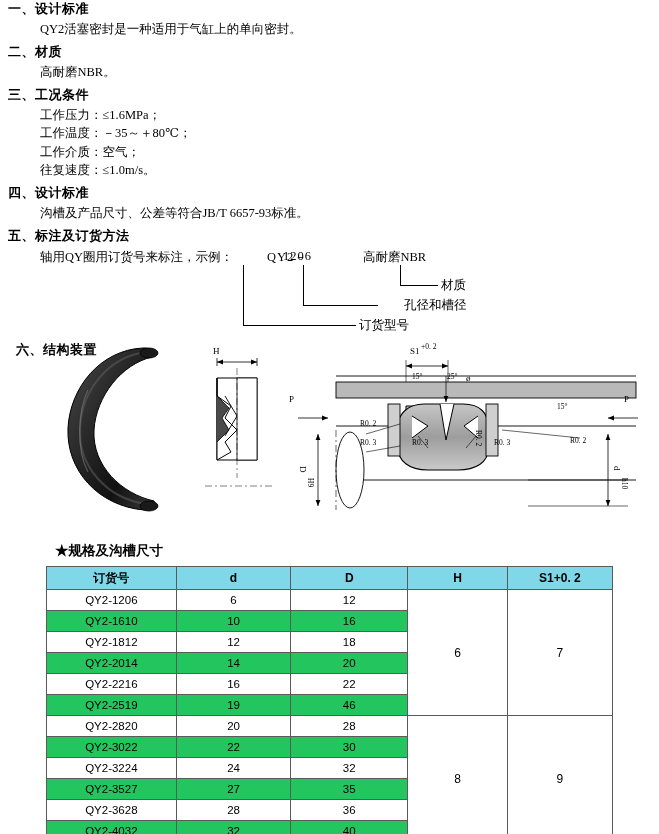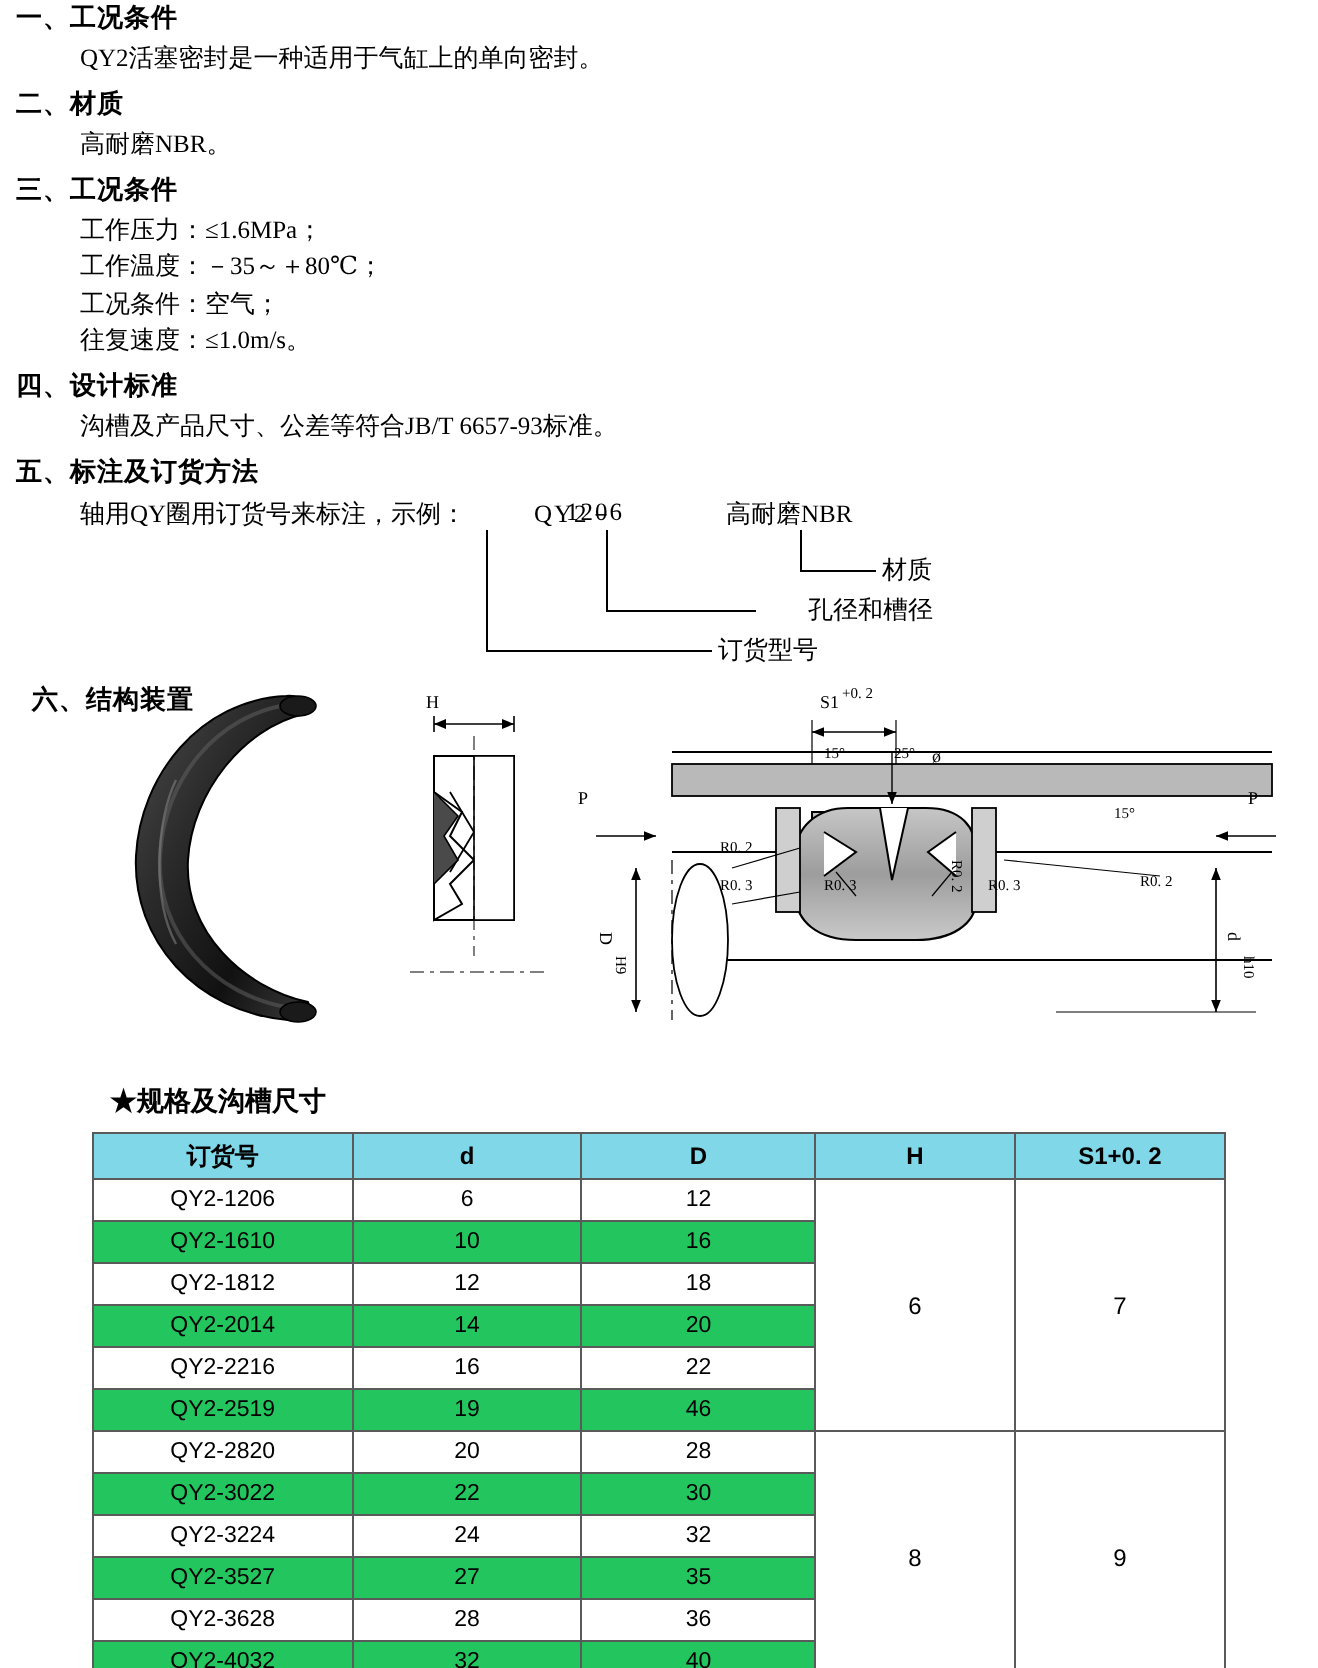--- a/index.html
+++ b/index.html
@@ -118,35 +118,35 @@
   tr.plain td { background: #ffffff; }
   td.span-cell { background: #ffffff; font-size: 12px; }
 </style>
 </head>
 <body>
 
 <div class="page">
 
   <div class="spec">
 
-    <div class="sec-head">一、工况条件</div>
+    <div class="sec-head">一、设计标准</div>
     <div class="sec-body">
       <div>QY2活塞密封是一种适用于气缸上的单向密封。</div>
     </div>
 
     <div class="sec-head">二、材质</div>
     <div class="sec-body">
       <div>高耐磨NBR。</div>
     </div>
 
     <div class="sec-head">三、工况条件</div>
     <div class="sec-body">
       <div>工作压力：≤1.6MPa；</div>
       <div>工作温度：－35～＋80℃；</div>
-      <div>工况条件：空气；</div>
+      <div>工作介质：空气；</div>
       <div>往复速度：≤1.0m/s。</div>
     </div>
 
     <div class="sec-head">四、设计标准</div>
     <div class="sec-body">
       <div>沟槽及产品尺寸、公差等符合JB/T 6657-93标准。</div>
     </div>
 
     <div class="sec-head">五、标注及订货方法</div>
 

